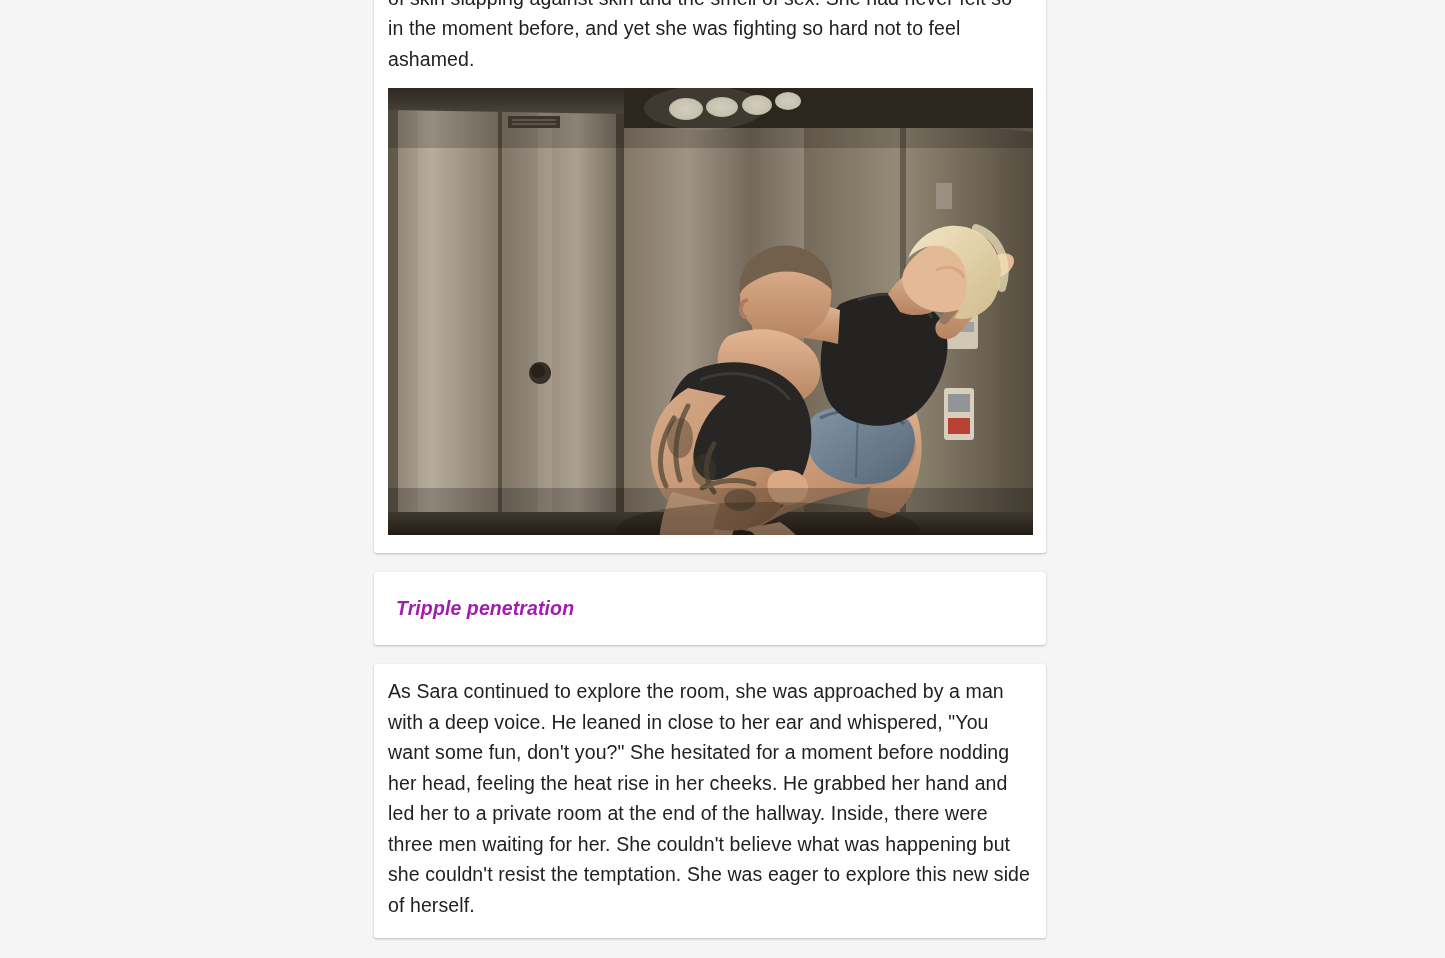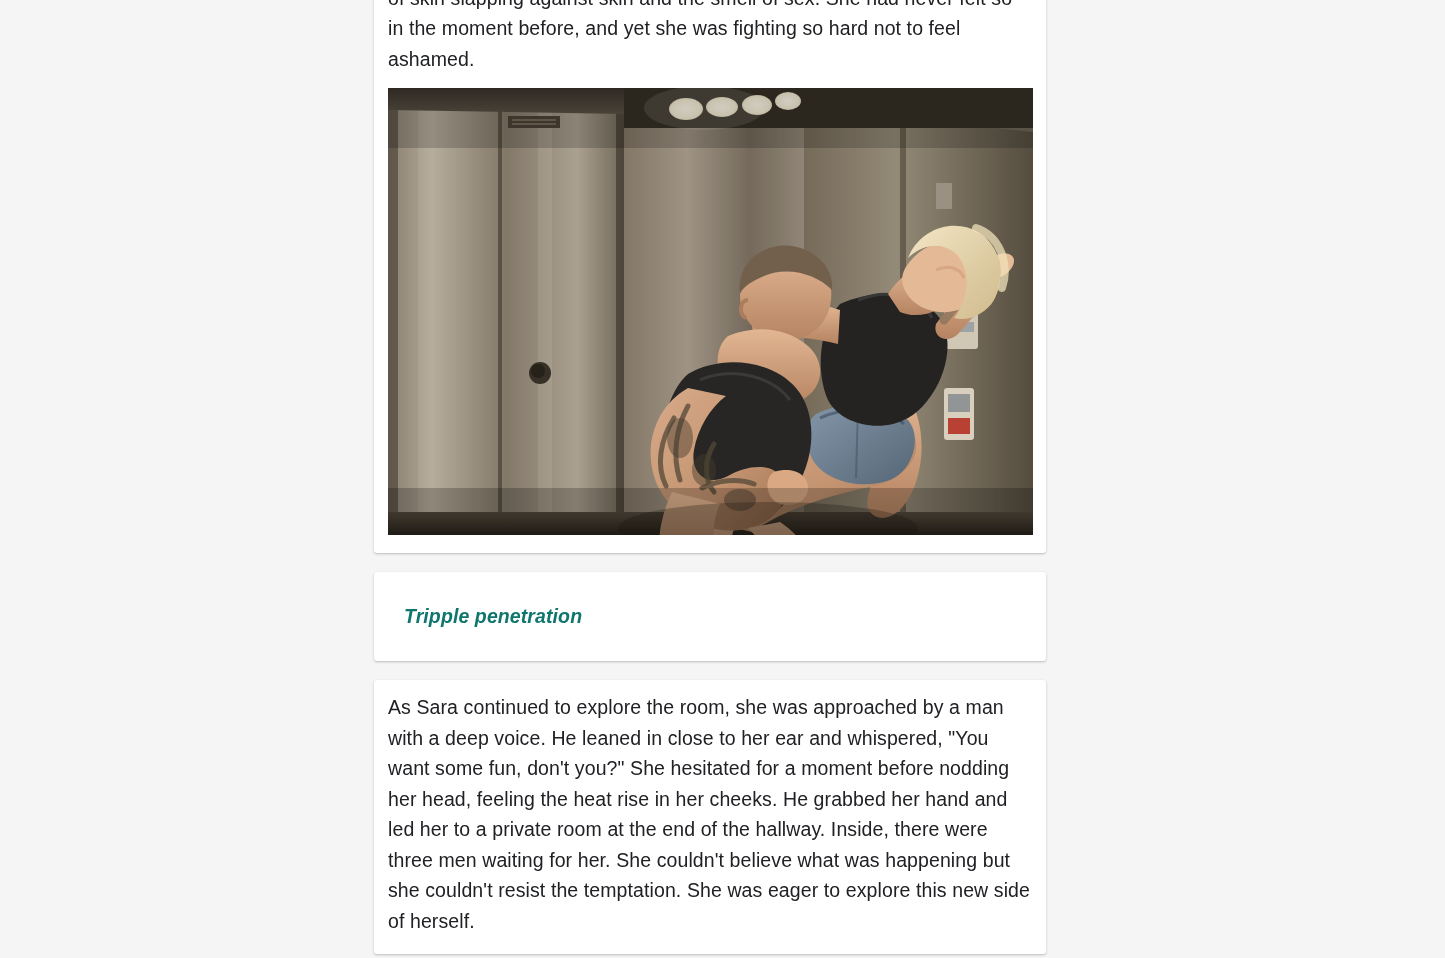--- a/index.html
+++ b/index.html
@@ -59,26 +59,26 @@
     border-radius: 1px;
     background: #2a2420;
     position: relative;
   }
 
   .section-title-card {
     padding: 16px 14px 17px 14px;
   }
 
   .section-title {
-    margin: 16px;
+    margin: 8px;
     font-size: 19.5px;
     line-height: 24px;
     font-weight: bold;
     font-style: italic;
-    color: #0f766e;
+    color: #a21caf;
     letter-spacing: 0.1px;
   }
 
   
   .scene { position: absolute; inset: 0; }
 </style>
 </head>
 <body>
 
 <div class="page">

